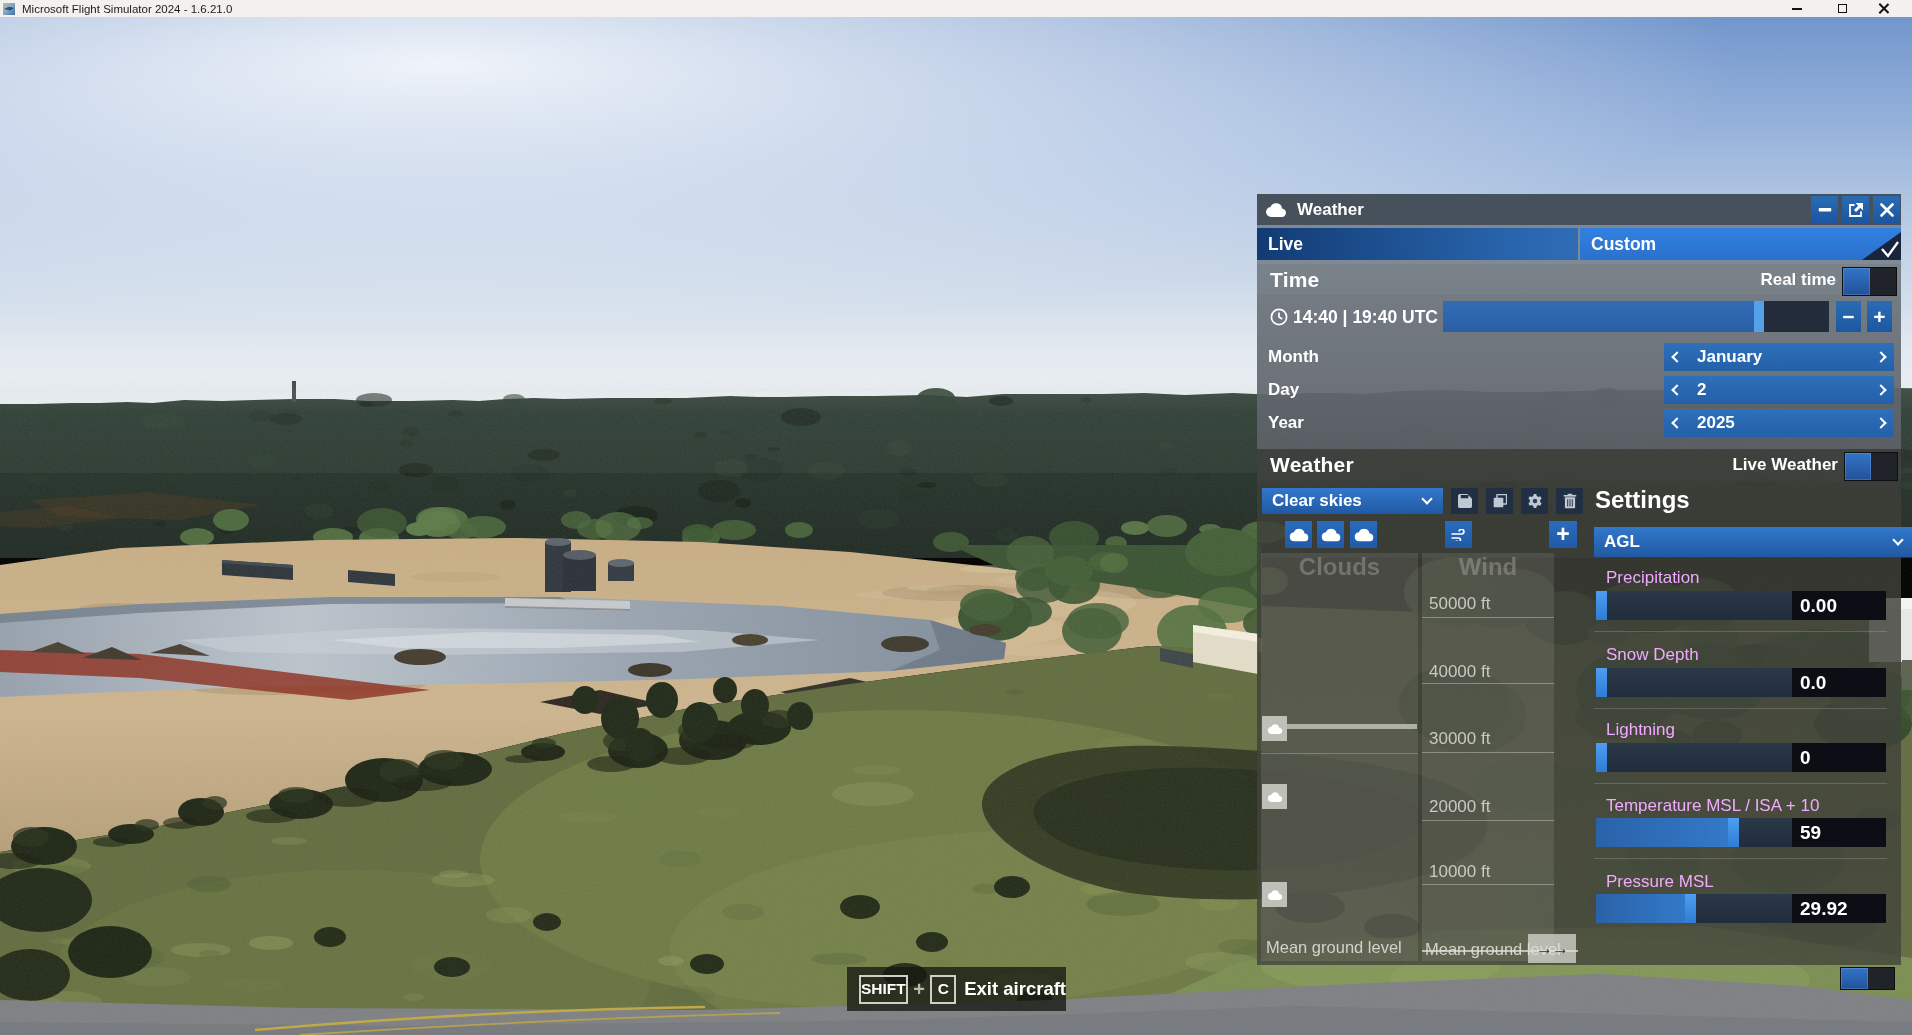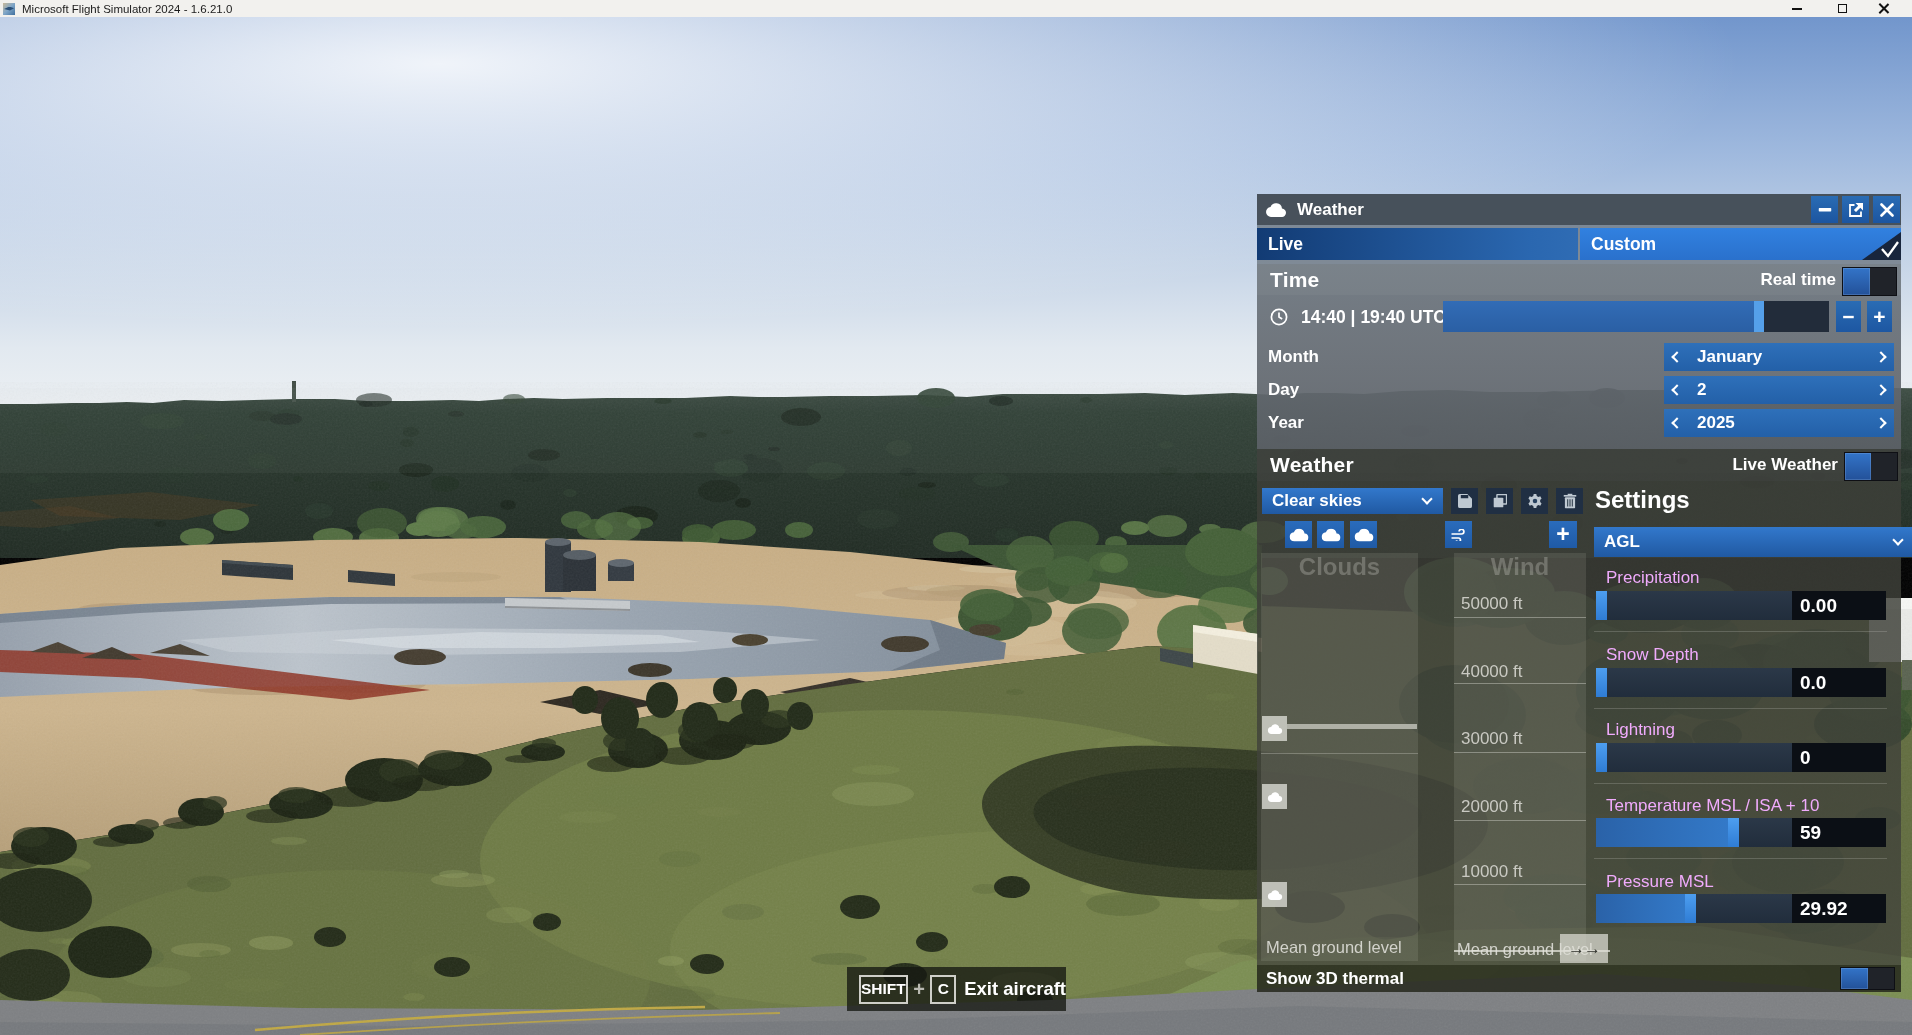--- a/index.html
+++ b/index.html
@@ -47,21 +47,21 @@
 
   .time-block { left:0; top:70px; width:644px; height:185px; background:linear-gradient(180deg,rgba(110,118,126,0.92) 0%,rgba(100,106,113,0.92) 55%,rgba(92,97,103,0.92) 100%); }
   .sect-strip { left:0; top:70px; width:644px; height:31px; background:rgba(255,255,255,0.04); display:flex; align-items:center; }
   .sect-title { font-size:21px; font-weight:bold; margin-left:13px; letter-spacing:0.2px; }
   .right-label { position:absolute; font-size:17px; font-weight:bold; }
 
   .toggle { position:absolute; background:#202329; border:1px solid rgba(8,10,14,0.75); }
   .toggle .knob { position:absolute; left:0; top:0; width:50%; height:100%; background:linear-gradient(180deg,#3374c8 0%,#235199 100%); box-shadow:inset 0 0 0 1px rgba(150,190,240,0.25); }
 
   .clock-row { left:0; top:105px; width:644px; height:35px; }
-  .clock-text { position:absolute; left:36px; top:8px; font-size:17.5px; font-weight:bold;margin-left:8px; }
+  .clock-text { position:absolute; left:36px; top:8px; font-size:17.5px; font-weight:bold; }
   .tslider { position:absolute; left:186px; top:2px; width:386px; height:31px; background:#222c3a; }
   .tslider .fillwrap { position:absolute; inset:0; }
   .tslider .fill { position:absolute; left:0; top:0; height:100%; background:linear-gradient(180deg,#326cb6 0%,#2a5fa4 100%); }
   .tslider .thumb { position:absolute; top:0; width:10px; height:100%; background:#55a0ea; }
   .sq-btn { position:absolute; top:2px; width:25px; height:31px; background:linear-gradient(180deg,#2a6cb4,#1d57a2); color:#fff; font-size:21px; font-weight:bold; display:flex; align-items:center; justify-content:center; }
 
   .fld-row { left:0; width:644px; height:28px; }
   .fld-label { position:absolute; left:11px; top:4px; font-size:17px; font-weight:bold; }
   .stepper { position:absolute; left:407px; top:0; width:230px; height:28px; background:linear-gradient(180deg,#2e70ba 0%,#2360a8 100%); }
   .stepper .val { position:absolute; left:33px; top:4px; font-size:17px; font-weight:bold; }
@@ -81,21 +81,21 @@
 
   .tool-btn { position:absolute; top:294px; width:27px; height:26px; background:rgba(28,46,70,0.88); }
   .tool-btn svg { position:absolute; left:50%; top:50%; transform:translate(-50%,-50%); }
   .cloudlayer-btn { position:absolute; top:327px; width:27px; height:27px; background:linear-gradient(180deg,#2a6cbc,#1f5aa6); }
   .cloudlayer-btn svg, .windlayer-btn svg { position:absolute; left:50%; top:50%; transform:translate(-50%,-50%); }
   .windlayer-btn { position:absolute; top:327px; left:188px; width:27px; height:27px; background:linear-gradient(180deg,#2a6cbc,#1f5aa6); }
   .add-btn { position:absolute; top:327px; left:292px; width:28px; height:27px; background:linear-gradient(180deg,#2a6cbc,#1f5aa6); color:#fff; font-size:23px; font-weight:bold; display:flex; align-items:center; justify-content:center; }
 
   .col { top:359px; height:408px; background:rgba(210,210,196,0.13); }
   .col-clouds { left:4px; width:157px; }
-  .col-wind { left:165px; width:132px;margin-left:32px; }
+  .col-wind { left:165px; width:132px; }
   .col-title { position:absolute; top:0; left:0; width:100%; text-align:center; font-size:24px; font-weight:bold; color:rgba(222,222,215,0.28); }
   .tick-label { position:absolute; left:7px; font-size:17px; color:#c9c9c2; }
   .tick-line { position:absolute; left:0; width:100%; height:1px; background:rgba(225,225,218,0.40); }
   .ground-label { position:absolute; font-size:16.5px; color:#d2d2cb; white-space:nowrap; }
   .cloud-handle { position:absolute; left:1px; width:25px; height:25px; background:rgba(205,206,198,0.88); }
   .cloud-handle svg { position:absolute; left:50%; top:50%; transform:translate(-50%,-50%); }
   .cl-track { position:absolute; left:26px; top:171px; width:130px; height:5px; background:rgba(190,191,182,0.85); }
   .cl-sep { position:absolute; left:0; top:200px; width:157px; height:1px; background:rgba(230,230,222,0.28); }
   .ground-line { position:absolute; left:0; top:397px; width:156px; height:2px; background:rgba(225,225,218,0.75); }
   .wind-handle { position:absolute; left:106px; top:381px; width:48px; height:29px; background:rgba(222,222,214,0.72); color:#2c2e28; font-size:17px; font-weight:bold; display:flex; align-items:center; justify-content:center; letter-spacing:-1px; }
@@ -861,19 +861,16 @@
   <div class="slider" style="top:700px">
     <div class="fill-zone">
         <div class="fill" style="width: 45.4%;"></div>
     <div class="thumb" style="left: 45.4%;"></div>
       </div>
     <div class="valbox">
         <span>29.92</span>
       </div>
   </div>
 
-  <div class="p-abs footer">
-    <div class="footer-label">Show 3D thermal</div>
-  </div>
   <div class="toggle" style="left:583px; top:773px; width:55px; height:23px">
       <div class="knob"></div>
     </div>
 </div>
 
 </body></html>

